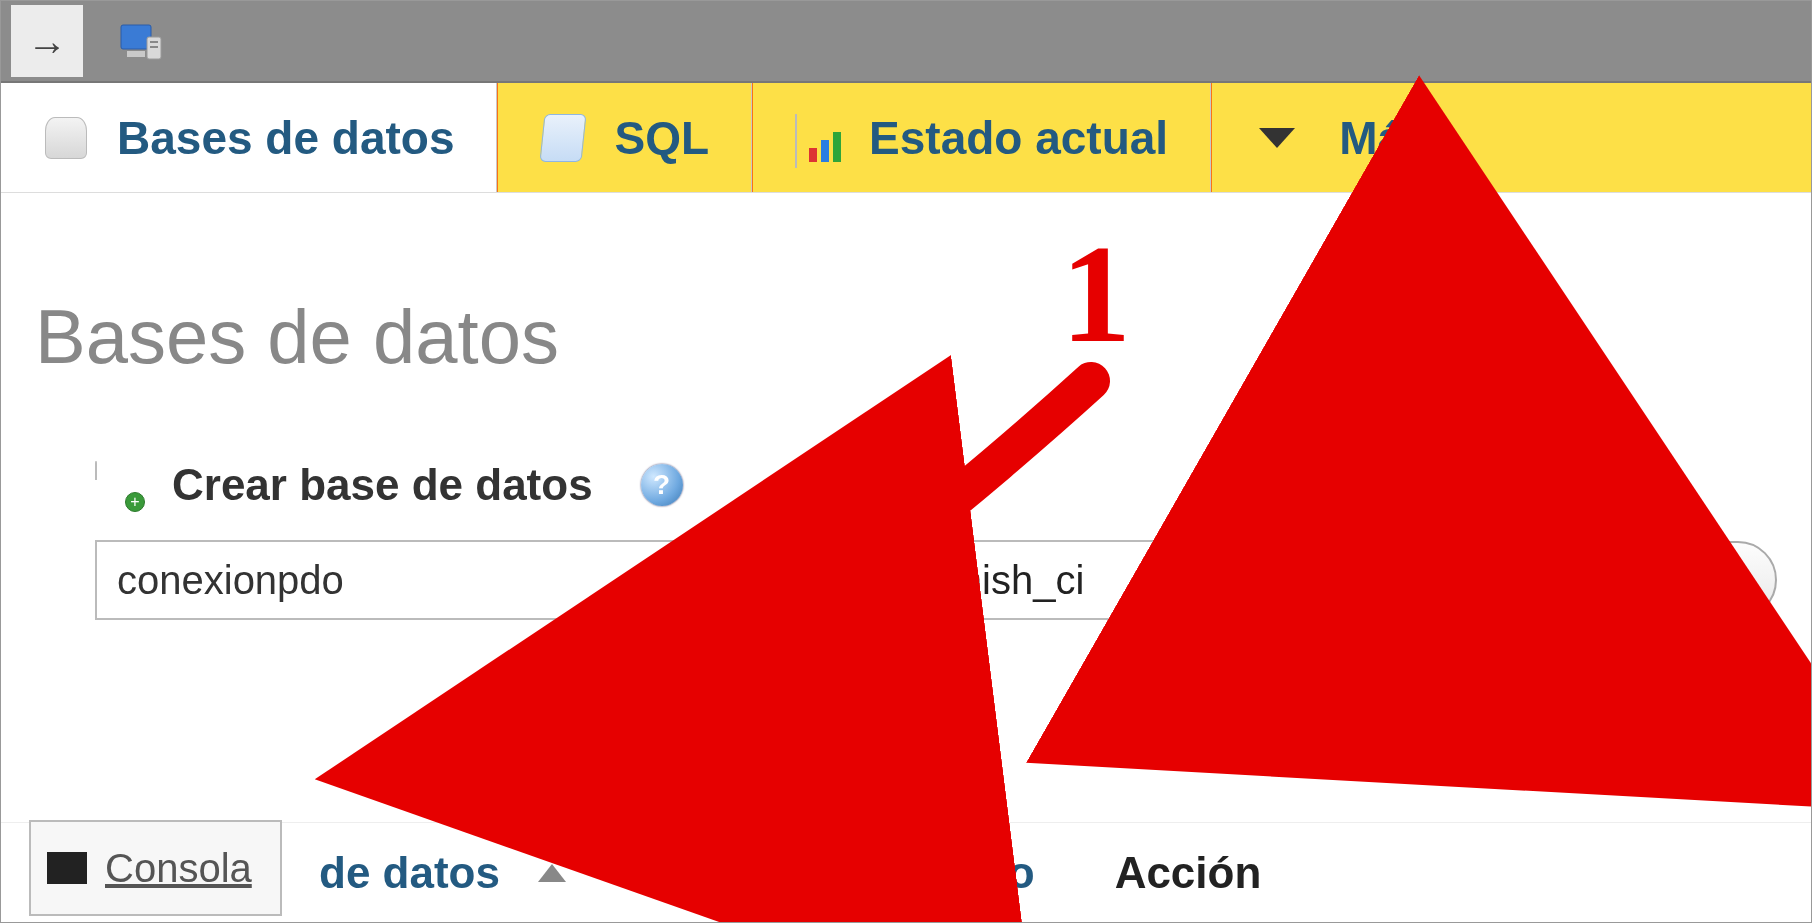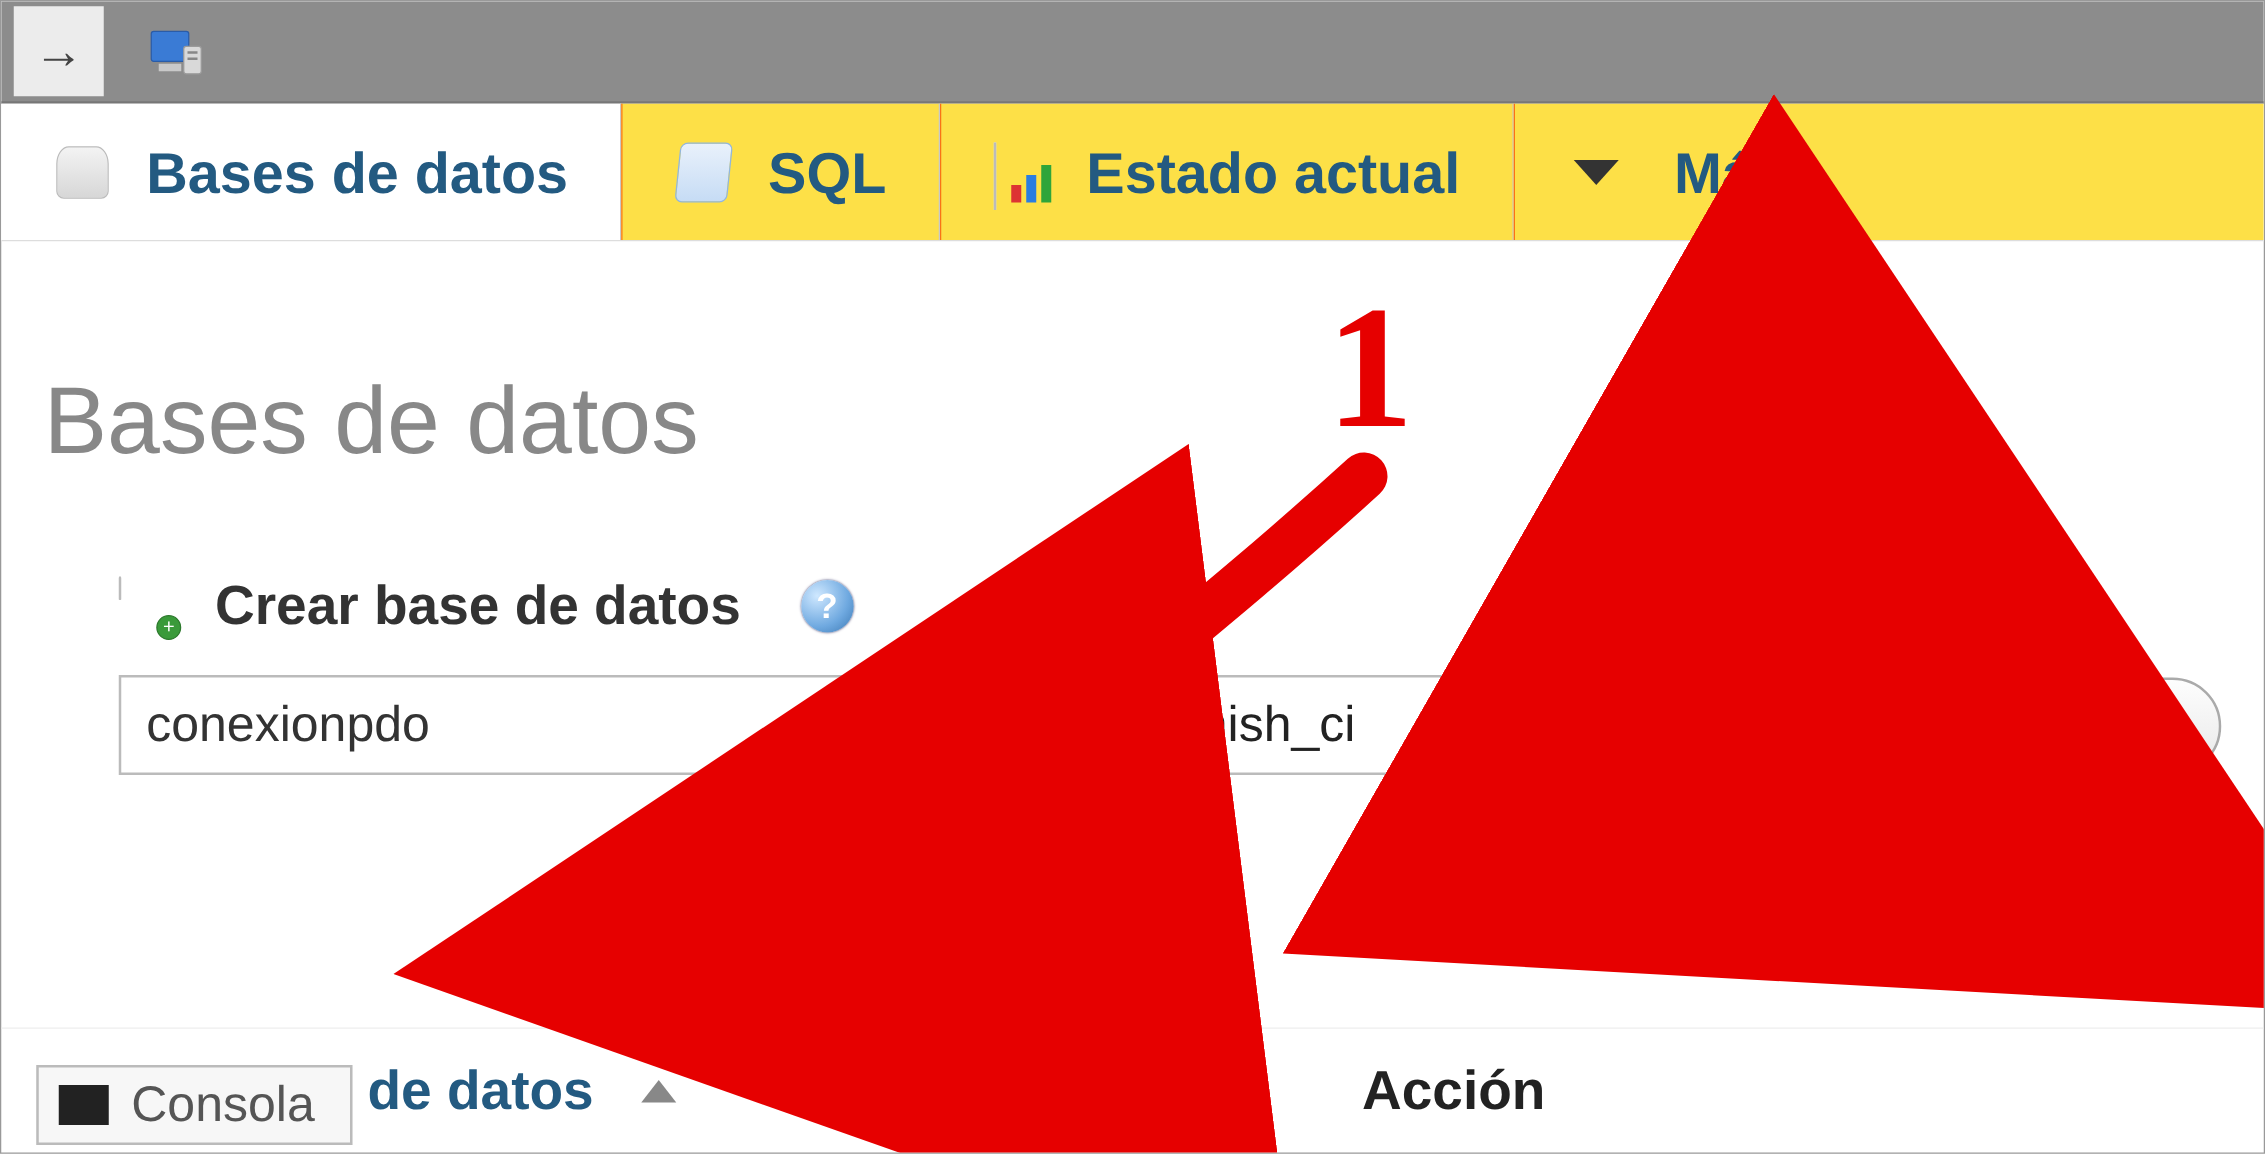--- a/index.html
+++ b/index.html
@@ -95,21 +95,21 @@
     width: 42px; height: 42px; border-radius: 50%;
     background: radial-gradient(circle at 30% 30%, #cfe8ff, #6fa9e0 60%, #3a77b2);
     color: #fff; font-weight: bold; font-size: 28px;
     display: inline-flex; align-items: center; justify-content: center;
     margin-left: 30px;
     box-shadow: 0 0 2px #336;
   }
 
   .form-row {
     display: flex;
-    align-items: flex-end;
+    align-items: center;
     gap: 64px;
     padding-left: 60px;
   }
   .text-input {
     height: 80px;
     width: 640px;
     border: 2px solid #bbb;
     font-size: 40px;
     padding: 0 20px;
     color: #333;
@@ -142,21 +142,21 @@
 
   
   .table-head {
     position: absolute;
     bottom: 0;
     left: 0;
     right: 0;
     height: 100px;
     display: flex;
     align-items: center;
-    padding-left: 53px;
+    padding-left: 78px;
     gap: 20px;
     border-top: 1px solid #eee;
   }
   .th {
     font-size: 44px;
     font-weight: 700;
   }
   .th.link { color: #235a81; }
   .th.plain { color: #222; }
   .th1frag { margin-left: 240px; display: flex; align-items: center; gap: 20px; }
@@ -167,30 +167,31 @@
     border-bottom: 18px solid #888;
     margin-left: 18px;
   }
   .th-cot { margin-left: 170px; }
   .th-acc { margin-left: 60px; }
 
   
   .console-btn {
     position: absolute;
     left: 28px; bottom: 6px;
-    height: 64px;
+    height: 96px;
     padding: 0 28px 0 16px;
     display: flex;
     align-items: center;
     gap: 18px;
     border: 2px solid #bbb;
     background: #f7f7f7;
     font-size: 40px;
     color: #555;
     z-index: 5;
+    text-decoration: underline;
   }
   .console-icon {
     width: 40px; height: 32px; background: #222; display: inline-block;
   }
 
   
   .anno { position: absolute; pointer-events: none; z-index: 20; }
   .anno text, .anno-num { fill: #e60000; color: #e60000; font-weight: 700; }
   .anno svg { overflow: visible; }
 

